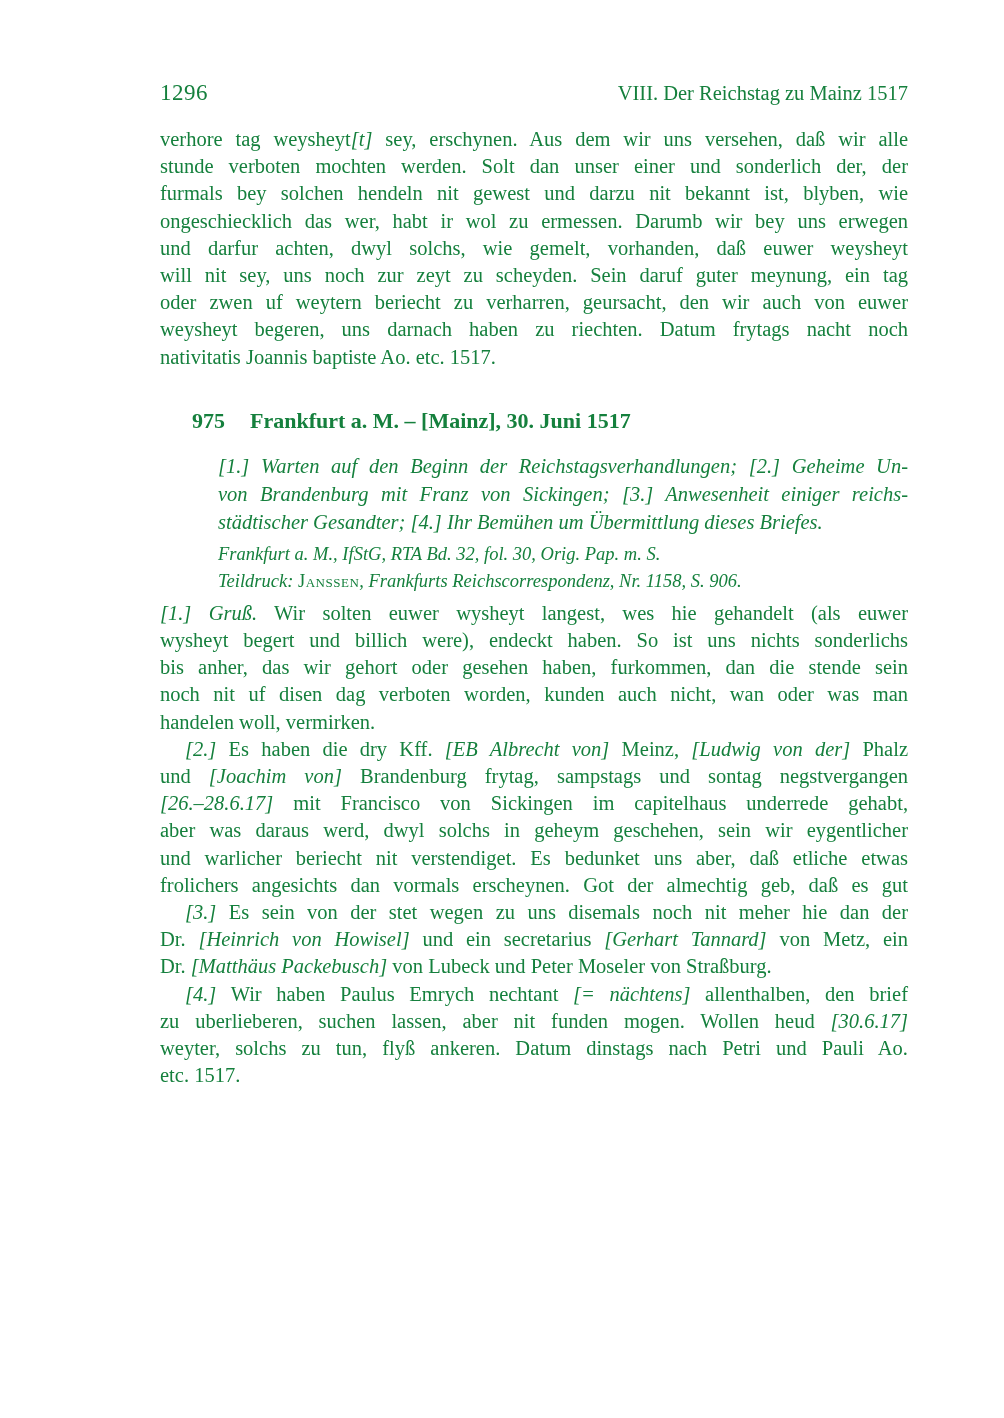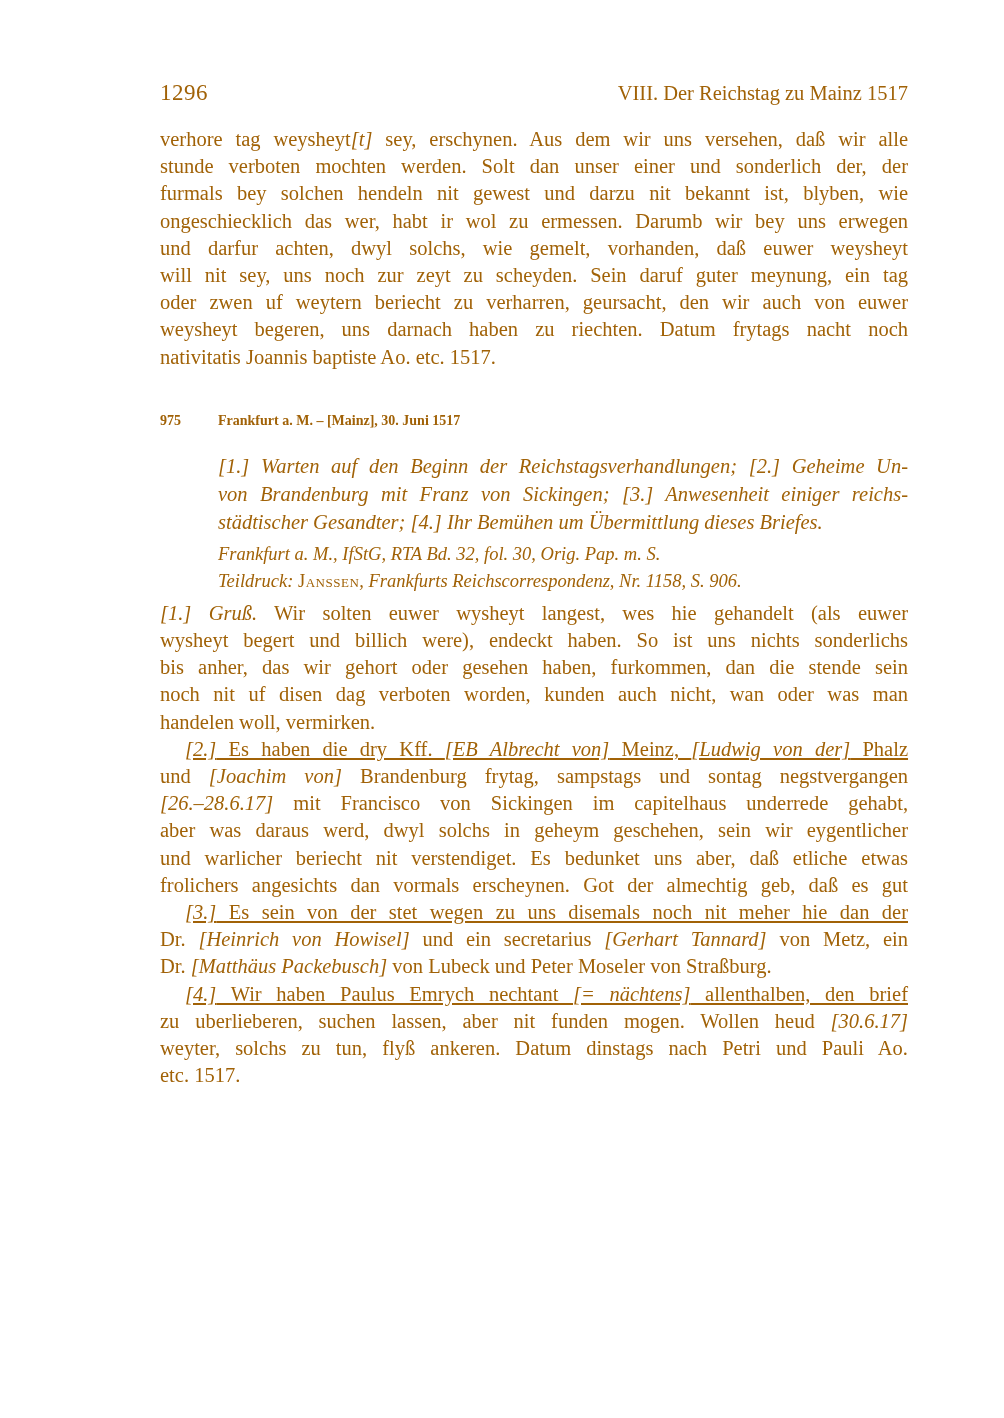--- a/index.html
+++ b/index.html
@@ -5,21 +5,21 @@
   html, body {
     margin: 0;
     padding: 0;
     background: #ffffff;
   }
   .page {
     position: relative;
     width: 1004px;
     height: 1418px;
     background: #ffffff;
-    color: #a16207;
+    color: #15803d;
     font-family: "Liberation Serif", "DejaVu Serif", serif;
     overflow: hidden;
   }
   .column {
     position: absolute;
     left: 160px;
     top: 80px;
     width: 748px;
   }
   .page-header {
@@ -51,21 +51,22 @@
     text-align-last: justify;
   }
   .intro {
     margin-top: 16px;
     font-size: 20.5px;
   }
   .entry-head {
     margin-top: 35px;
     display: flex;
     font-weight: bold;
-    font-size: 14px;
+    font-size: 22px;
+    margin-left: 32px;
   }
   .entry-head .tl { line-height: 30px; }
   .entry-number {
     flex: 0 0 58px;
     width: 58px;
     line-height: 30px;
   }
   .entry-title { flex: 1; }
   .summary {
     margin-left: 58px;
@@ -84,21 +85,21 @@
   .source .sc {
     font-style: normal;
     font-variant: small-caps;
     letter-spacing: 0.5px;
   }
   .letter-body {
     margin-top: 5px;
     font-size: 20.5px;
   }
   .para .tl { line-height: 27.2px; }
-  .para.indent .tl:first-child { text-indent: 25px; text-decoration: underline; }
+  .para.indent .tl:first-child { text-indent: 25px; }
   i { font-style: italic; }
 </style>
 </head>
 <body>
 
 <div class="page">
   <div class="column">
 
     <div class="page-header">
       <span class="page-number">1296</span>

